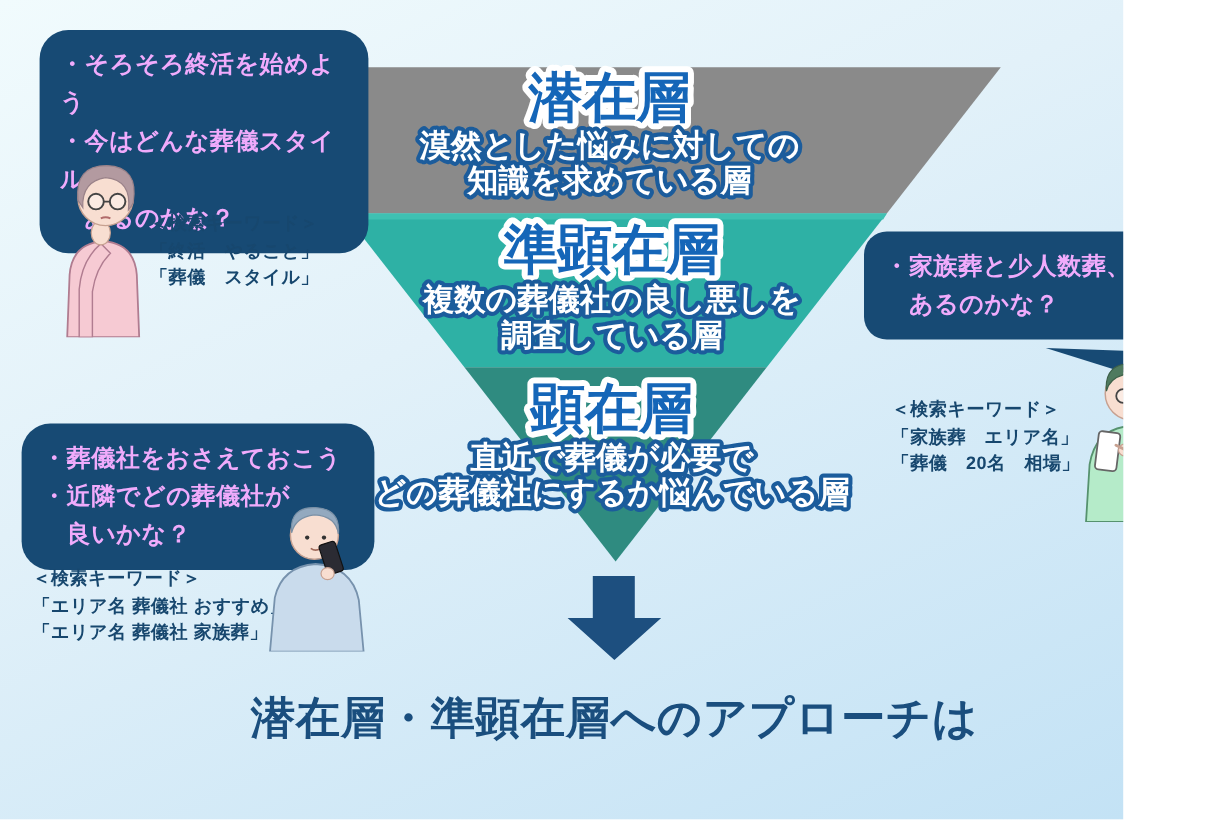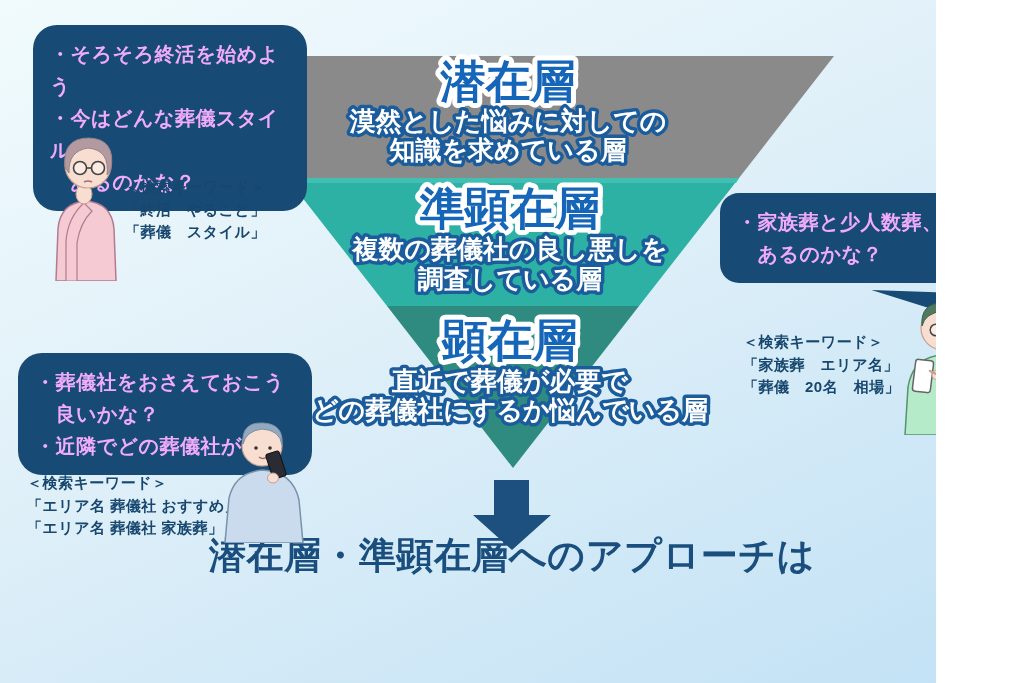--- a/index.html
+++ b/index.html
@@ -11,21 +11,21 @@
   .layer-title{font-family:"Liberation Sans","DejaVu Sans",sans-serif;font-weight:900;font-size:45px;
                fill:#1566b8;stroke:#ffffff;stroke-width:10px;paint-order:stroke;stroke-linejoin:round;}
   .layer-desc{font-family:"Liberation Sans","DejaVu Sans",sans-serif;font-weight:800;font-size:26px;
               fill:#ffffff;stroke:#1b5c9c;stroke-width:7px;paint-order:stroke;stroke-linejoin:round;}
   .bubble{position:absolute;z-index:3;background:#174a74;color:#f0abfc;border-radius:24px;
           font-size:20px;font-weight:800;line-height:1.6;padding:13px 17px;letter-spacing:0.5px;}
   .tail{position:absolute;z-index:2;background:#174a74;}
   .keywords{position:absolute;z-index:3;color:#17476e;font-weight:800;font-size:15px;line-height:1.5;letter-spacing:0.5px;}
   .person{position:absolute;z-index:4;}
   .arrow-wrap{position:absolute;z-index:2;}
-  .conclusion{position:absolute;z-index:3;left:0;top:533px;width:1024px;text-align:center;
+  .conclusion{position:absolute;z-index:3;left:0;top:576px;width:1024px;text-align:center;
               color:#1a4e7e;font-weight:900;font-size:37px;line-height:1.24;letter-spacing:0.5px;}
 </style>
 </head>
 <body>
 
 <div class="stage">
 
   <svg class="funnel-svg" width="1024" height="683" viewBox="0 0 1024 683">
     <polygon points="192,56 834,56 739,178 287,178" fill="#8a8a8a"></polygon>
     <polygon points="287,178 739,178 639,306 387,306" fill="#2eb1a5"></polygon>
@@ -53,22 +53,22 @@
   <div class="tail" style="left:118px;top:122px;width:120px;height:48px;clip-path:polygon(35% 0,95% 12%,0 100%);"></div>
 
   <div class="bubble" style="left:720px;top:193px;width:286px;border-radius:19px;">
     <div>・家族葬と少人数葬、</div>
     <div>　あるのかな？</div>
   </div>
   <div class="tail" style="left:862px;top:290px;width:118px;height:34px;clip-path:polygon(8% 0,72% 8%,100% 100%);"></div>
 
   <div class="bubble" style="left:18px;top:353px;width:260px;">
     <div>・葬儀社をおさえておこう</div>
+    <div>・近隣でどの葬儀社が</div>
     <div>　良いかな？</div>
-    <div>・近隣でどの葬儀社が</div>
   </div>
   <div class="tail" style="left:150px;top:441px;width:115px;height:38px;clip-path:polygon(5% 0,70% 6%,100% 100%);"></div>
 
   <div class="keywords" style="left:125px;top:176px;">
     <div>＜検索キーワード＞</div>
     <div>「終活　やること」</div>
     <div>「葬儀　スタイル」</div>
   </div>
 
   <div class="keywords" style="left:743px;top:331px;">

